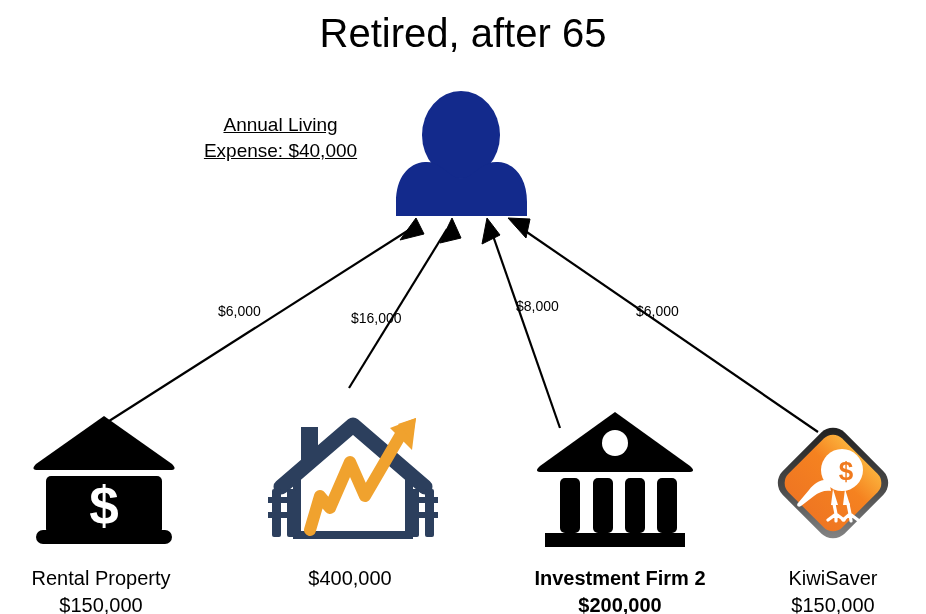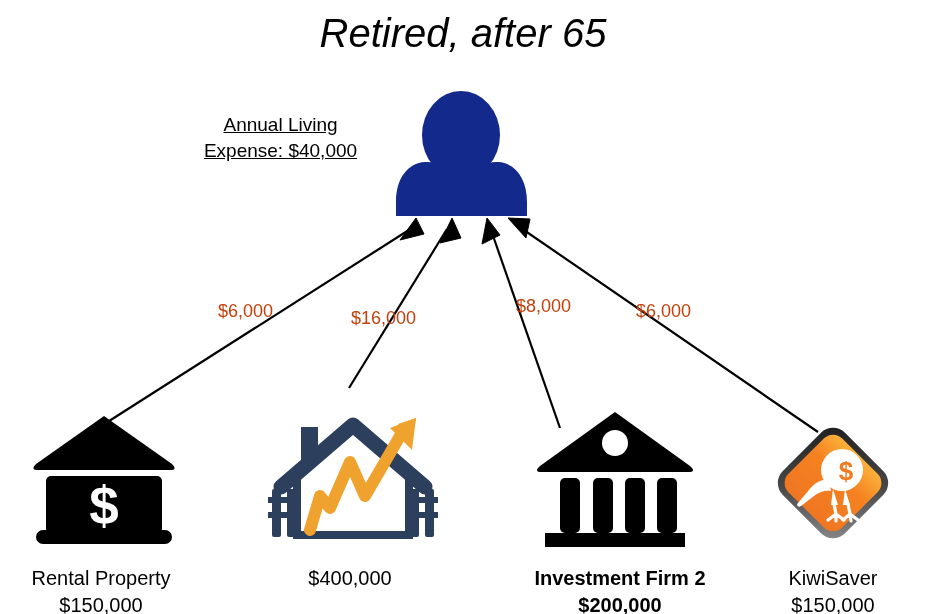--- a/index.html
+++ b/index.html
@@ -24,21 +24,20 @@
     position: absolute;
     top: 8px;
     left: 0;
     width: 926px;
     text-align: center;
     font-size: 40px;
     line-height: 50px;
     letter-spacing: 0px;
     color: #000;
     white-space: nowrap;
-    font-style: italic;
   }
 
   
   #expense-note {
     position: absolute;
     left: 178px;
     top: 112px;
     width: 205px;
     text-align: center;
     font-size: 19px;
@@ -52,23 +51,23 @@
     position: absolute;
     left: 0;
     top: 0;
     width: 926px;
     height: 614px;
   }
 
   
   .amount {
     position: absolute;
-    font-size: 18px;
+    font-size: 14px;
     line-height: 24px;
-    color: #c2410c;
+    color: #000000;
     white-space: nowrap;
     background: transparent;
   }
   #amt-0 { left: 218px; top: 299px; }
   #amt-1 { left: 351px; top: 306px; }
   #amt-2 { left: 516px; top: 294px; }
   #amt-3 { left: 636px; top: 299px; }
 
   
   .asset-caption {

